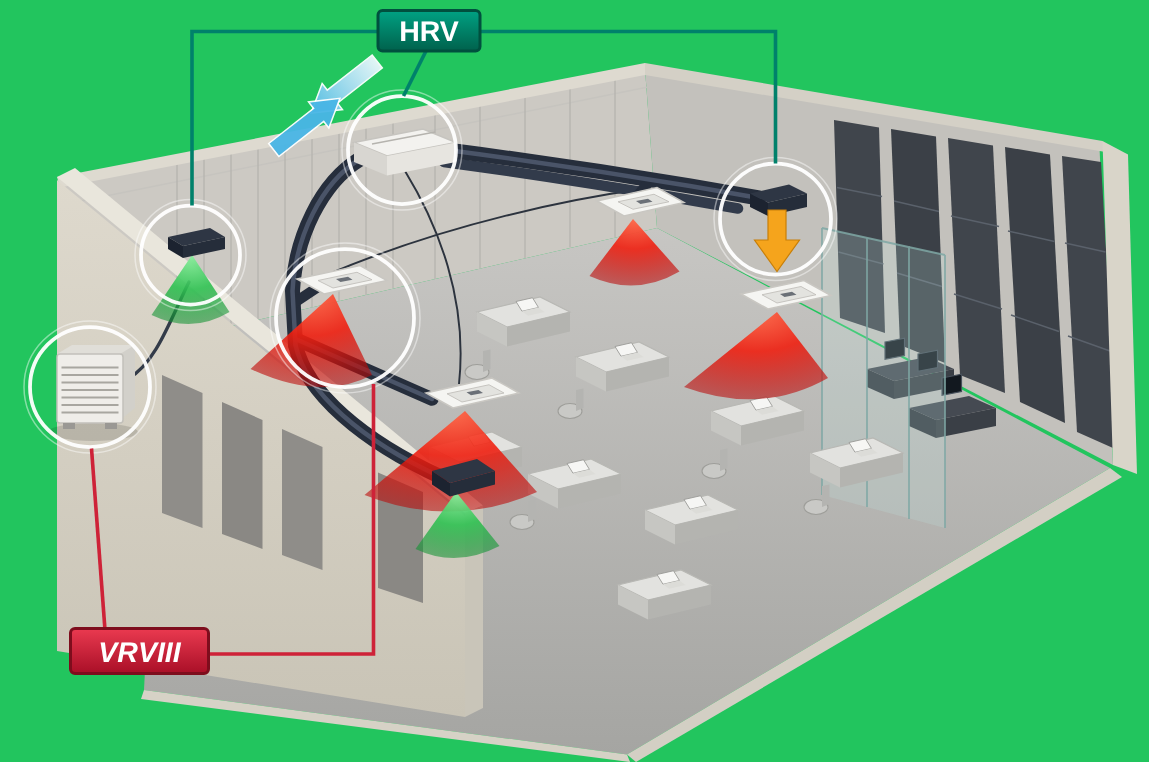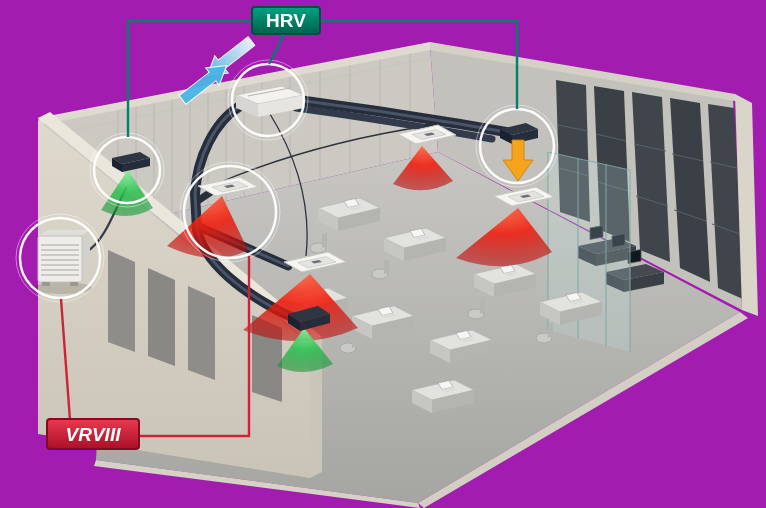--- a/index.html
+++ b/index.html
@@ -1,16 +1,16 @@
 <!DOCTYPE html>
 <html><head>
 <meta charset="utf-8">
 <style>
   html,body{margin:0;padding:0;background:#ffffff;}
-  .stage{position:relative;width:766px;height:508px;background:#a21caf;overflow:hidden;
+  .stage{position:relative;width:766px;height:508px;background:#22c55e;overflow:hidden;
          font-family:"Liberation Sans", sans-serif;}
   svg text{font-family:"Liberation Sans", sans-serif;}
   .label-text{font-weight:bold;fill:#ffffff;}
 </style>
 </head>
 <body>
 
 <div class="stage">
 <svg width="766" height="508" viewBox="0 0 766 508">
   <defs>

